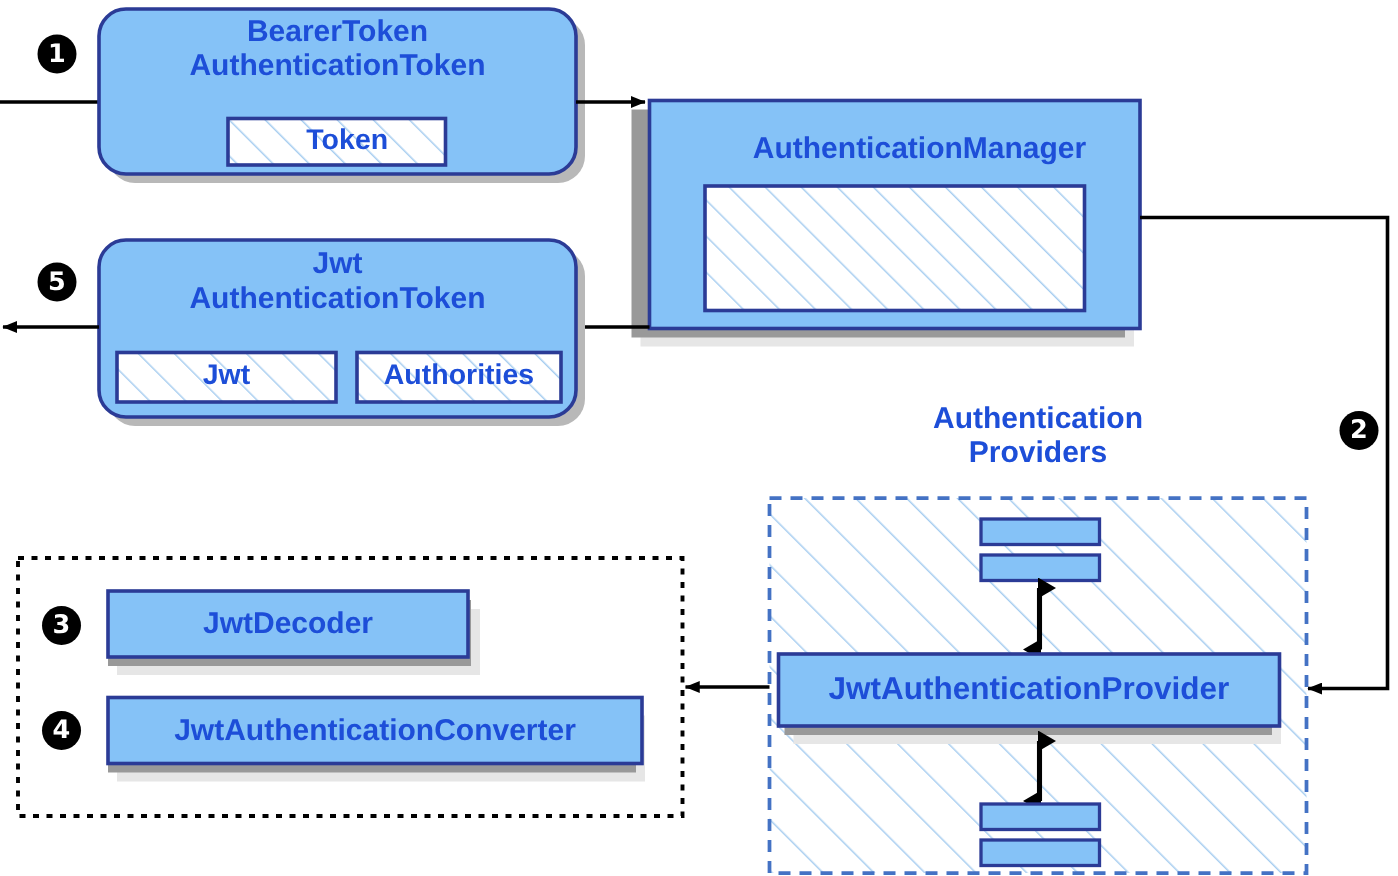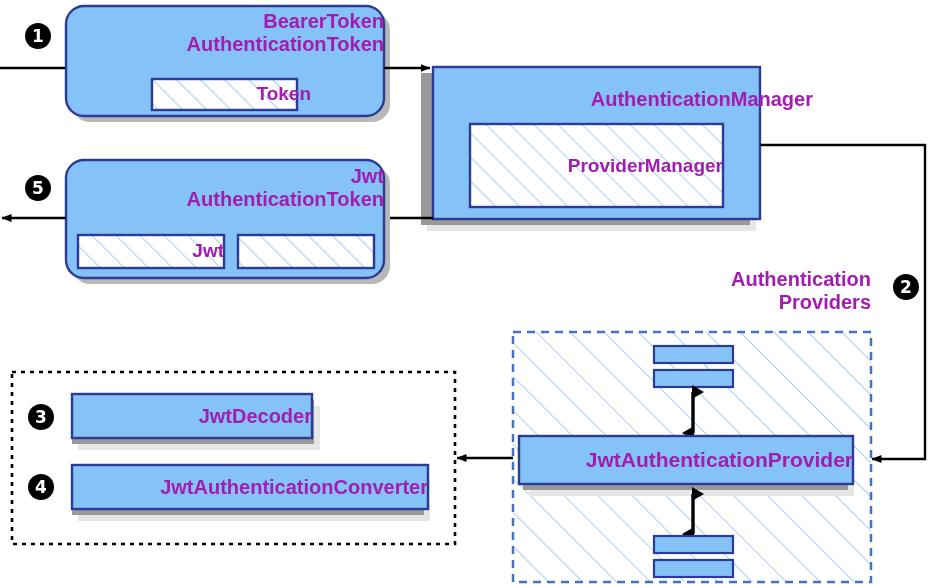--- a/index.html
+++ b/index.html
@@ -20,23 +20,23 @@
   }
   #vector-layer {
     position: absolute;
     left: 0;
     top: 0;
     width: 932px;
     height: 584px;
   }
   .lbl {
     position: absolute;
-    color: #a21caf;
+    color: #1d4ed8;
     font-weight: bold;
-    text-align: right;
+    text-align: center;
     line-height: 1.12;
     white-space: pre;
     pointer-events: none;
     user-select: none;
   }
   .lbl-box {
     font-size: 20px;
   }
   .lbl-inner {
     font-size: 19px;
@@ -184,26 +184,26 @@
       <rect x="78" y="477" width="352" height="44" fill="#e6e6e6"></rect>
       <rect x="72" y="471" width="352" height="44" fill="#999999"></rect>
       <rect x="72" y="465" width="356" height="44" fill="#85c2f7" stroke="#2b3b96" stroke-width="2.4"></rect>
     </g>
   </svg>
 
   <div class="lbl lbl-box" style="left:66px; top:10px; width:318px;">BearerToken</div>
   <div class="lbl lbl-box" style="left:66px; top:33px; width:318px;">AuthenticationToken</div>
   <div class="lbl lbl-inner" style="left:152px; top:83px; width:159px;">Token</div>
 
-  <div class="lbl lbl-box" style="left:453px; top:88px; width:360px;">AuthenticationManager</div>
-  <div class="lbl lbl-inner" style="left:470px; top:155px; width:253px;">ProviderManager</div>
+  <div class="lbl lbl-box" style="left:433px; top:88px; width:360px;">AuthenticationManager</div>
 
   <div class="lbl lbl-box" style="left:66px; top:165px; width:318px;">Jwt</div>
   <div class="lbl lbl-box" style="left:66px; top:188px; width:318px;">AuthenticationToken</div>
   <div class="lbl lbl-inner" style="left:78px; top:240px; width:146px;">Jwt</div>
+  <div class="lbl lbl-inner" style="left:238px; top:240px; width:136px;">Authorities</div>
 
   <div class="lbl lbl-group" style="left:513px; top:291px; width:358px;">Providers</div>
   <div class="lbl lbl-group" style="left:513px; top:268px; width:358px;">Authentication</div>
 
   <div class="lbl lbl-provider" style="left:519px; top:448px; width:334px;">JwtAuthenticationProvider</div>
 
   <div class="lbl lbl-box" style="left:72px; top:405px; width:240px;">JwtDecoder</div>
 
   <div class="lbl lbl-box" style="left:72px; top:476px; width:356px;">JwtAuthenticationConverter</div>
 

